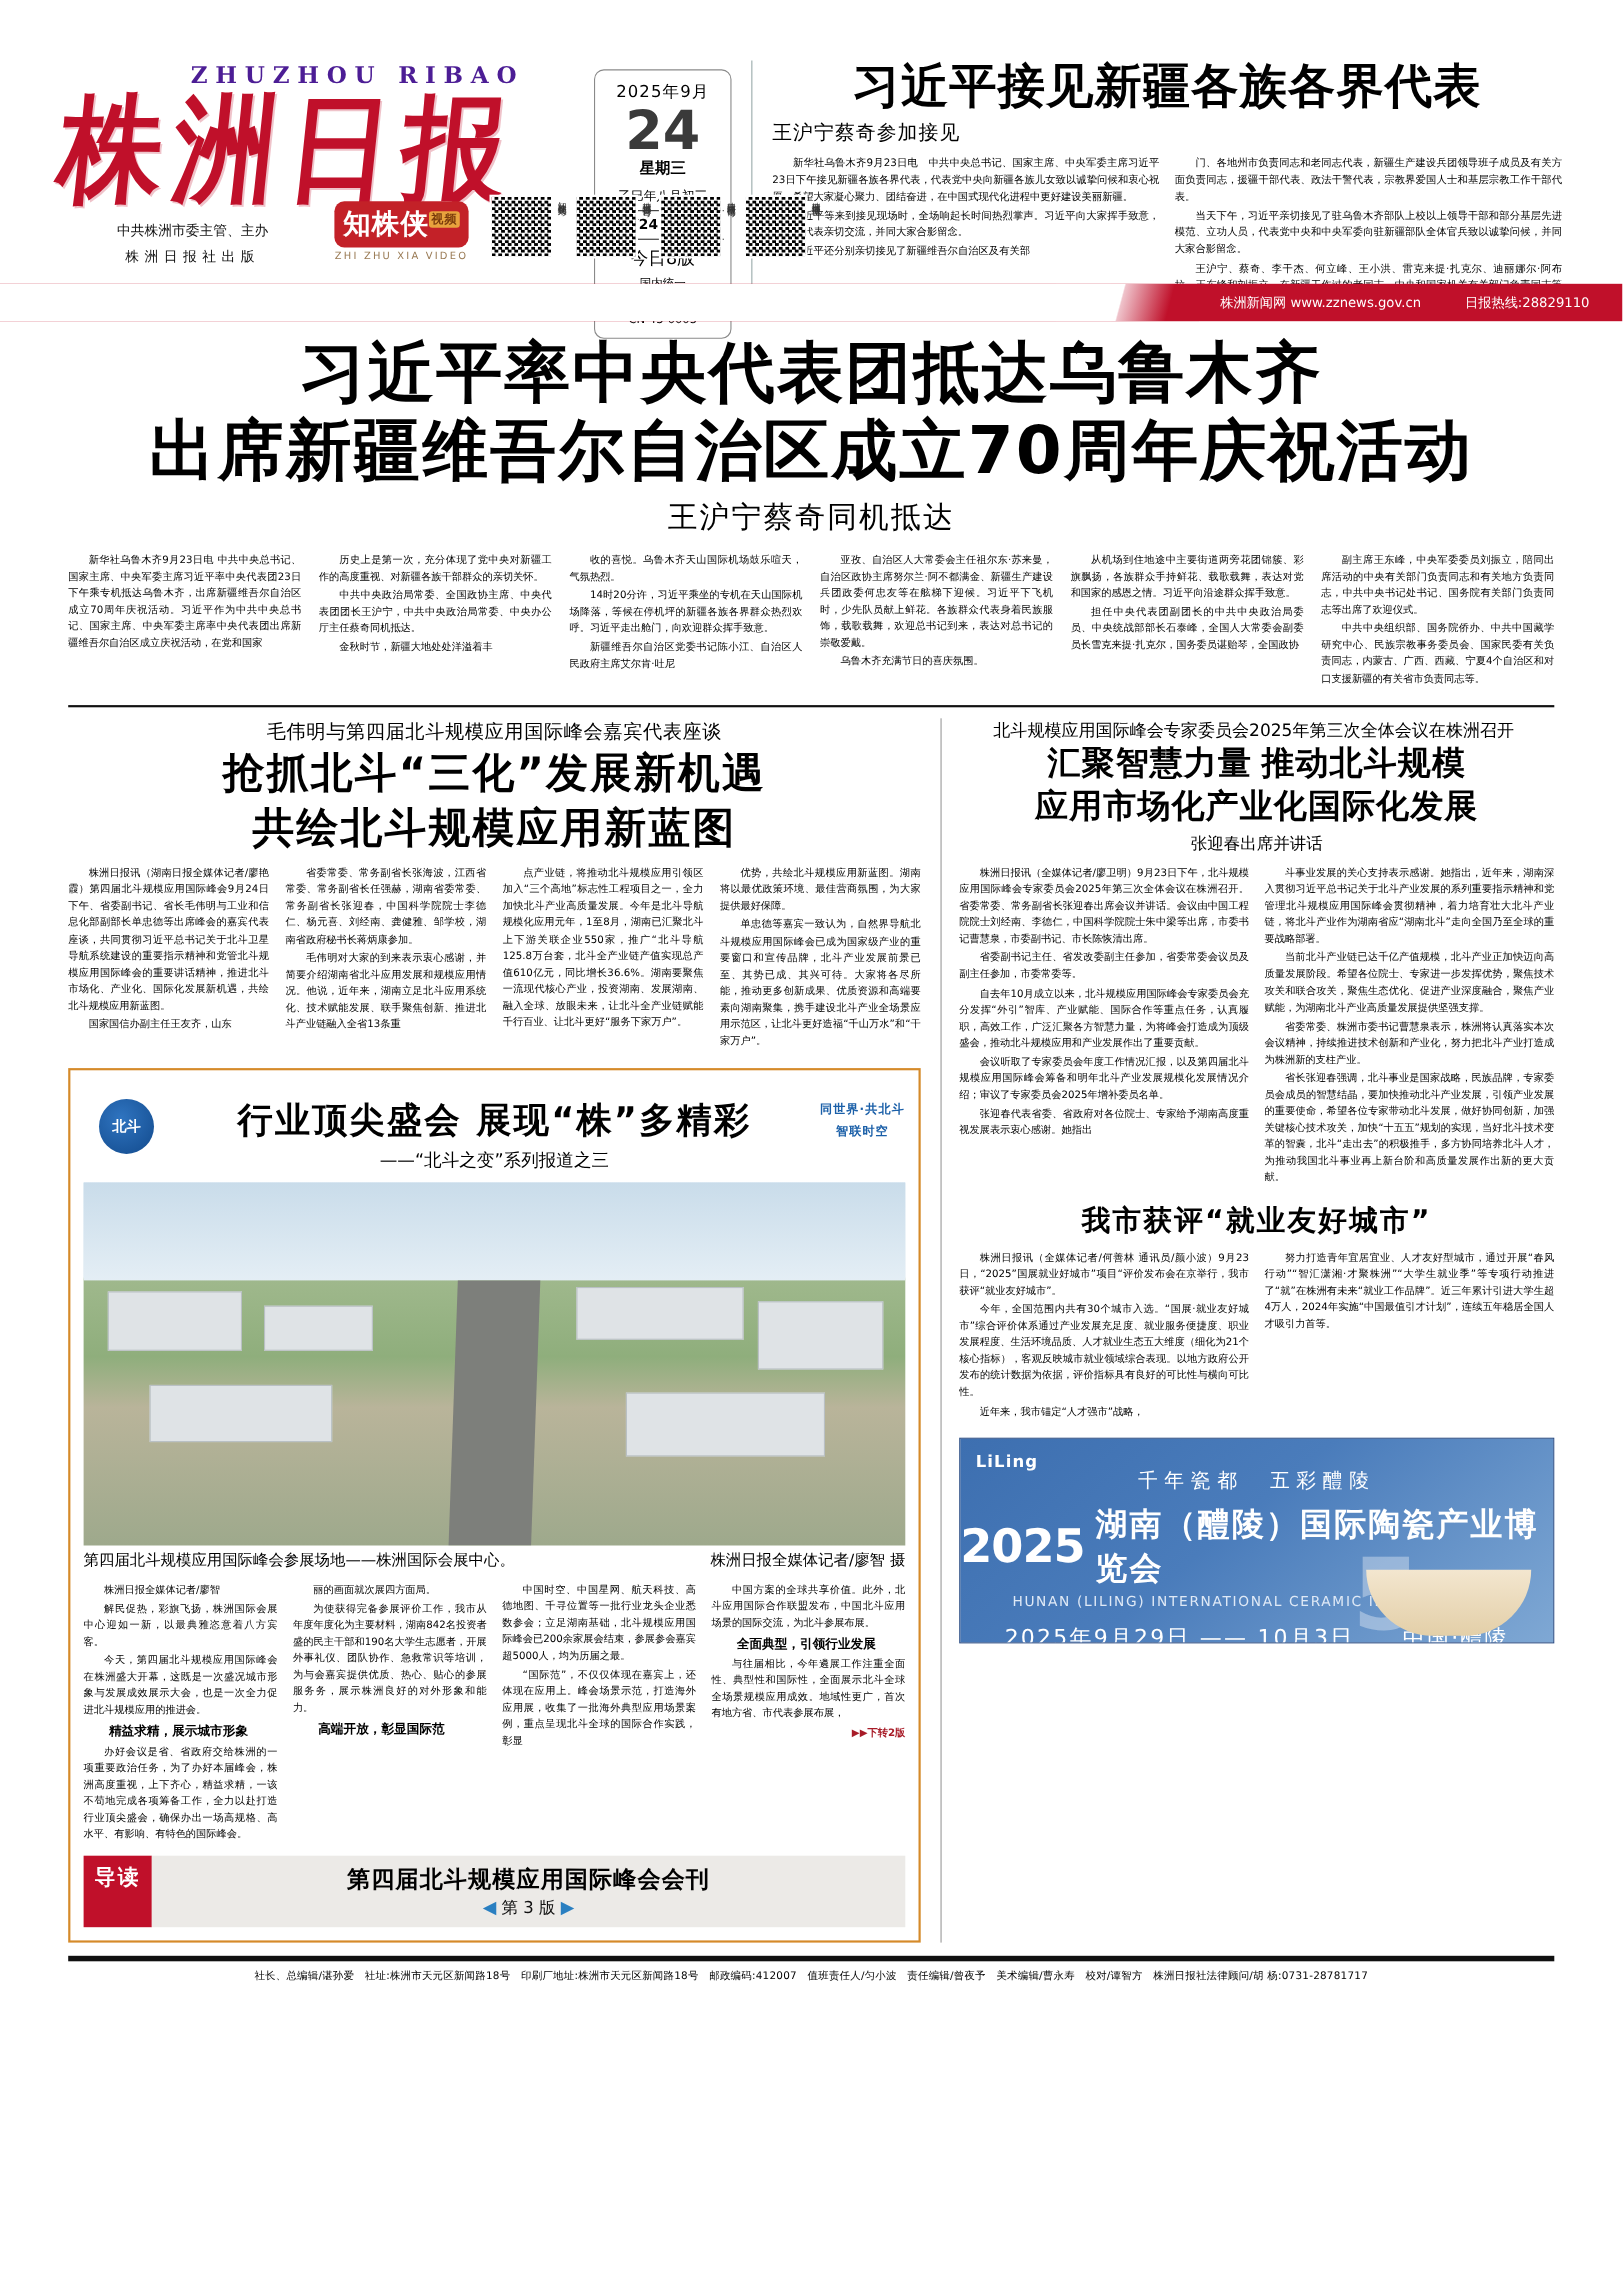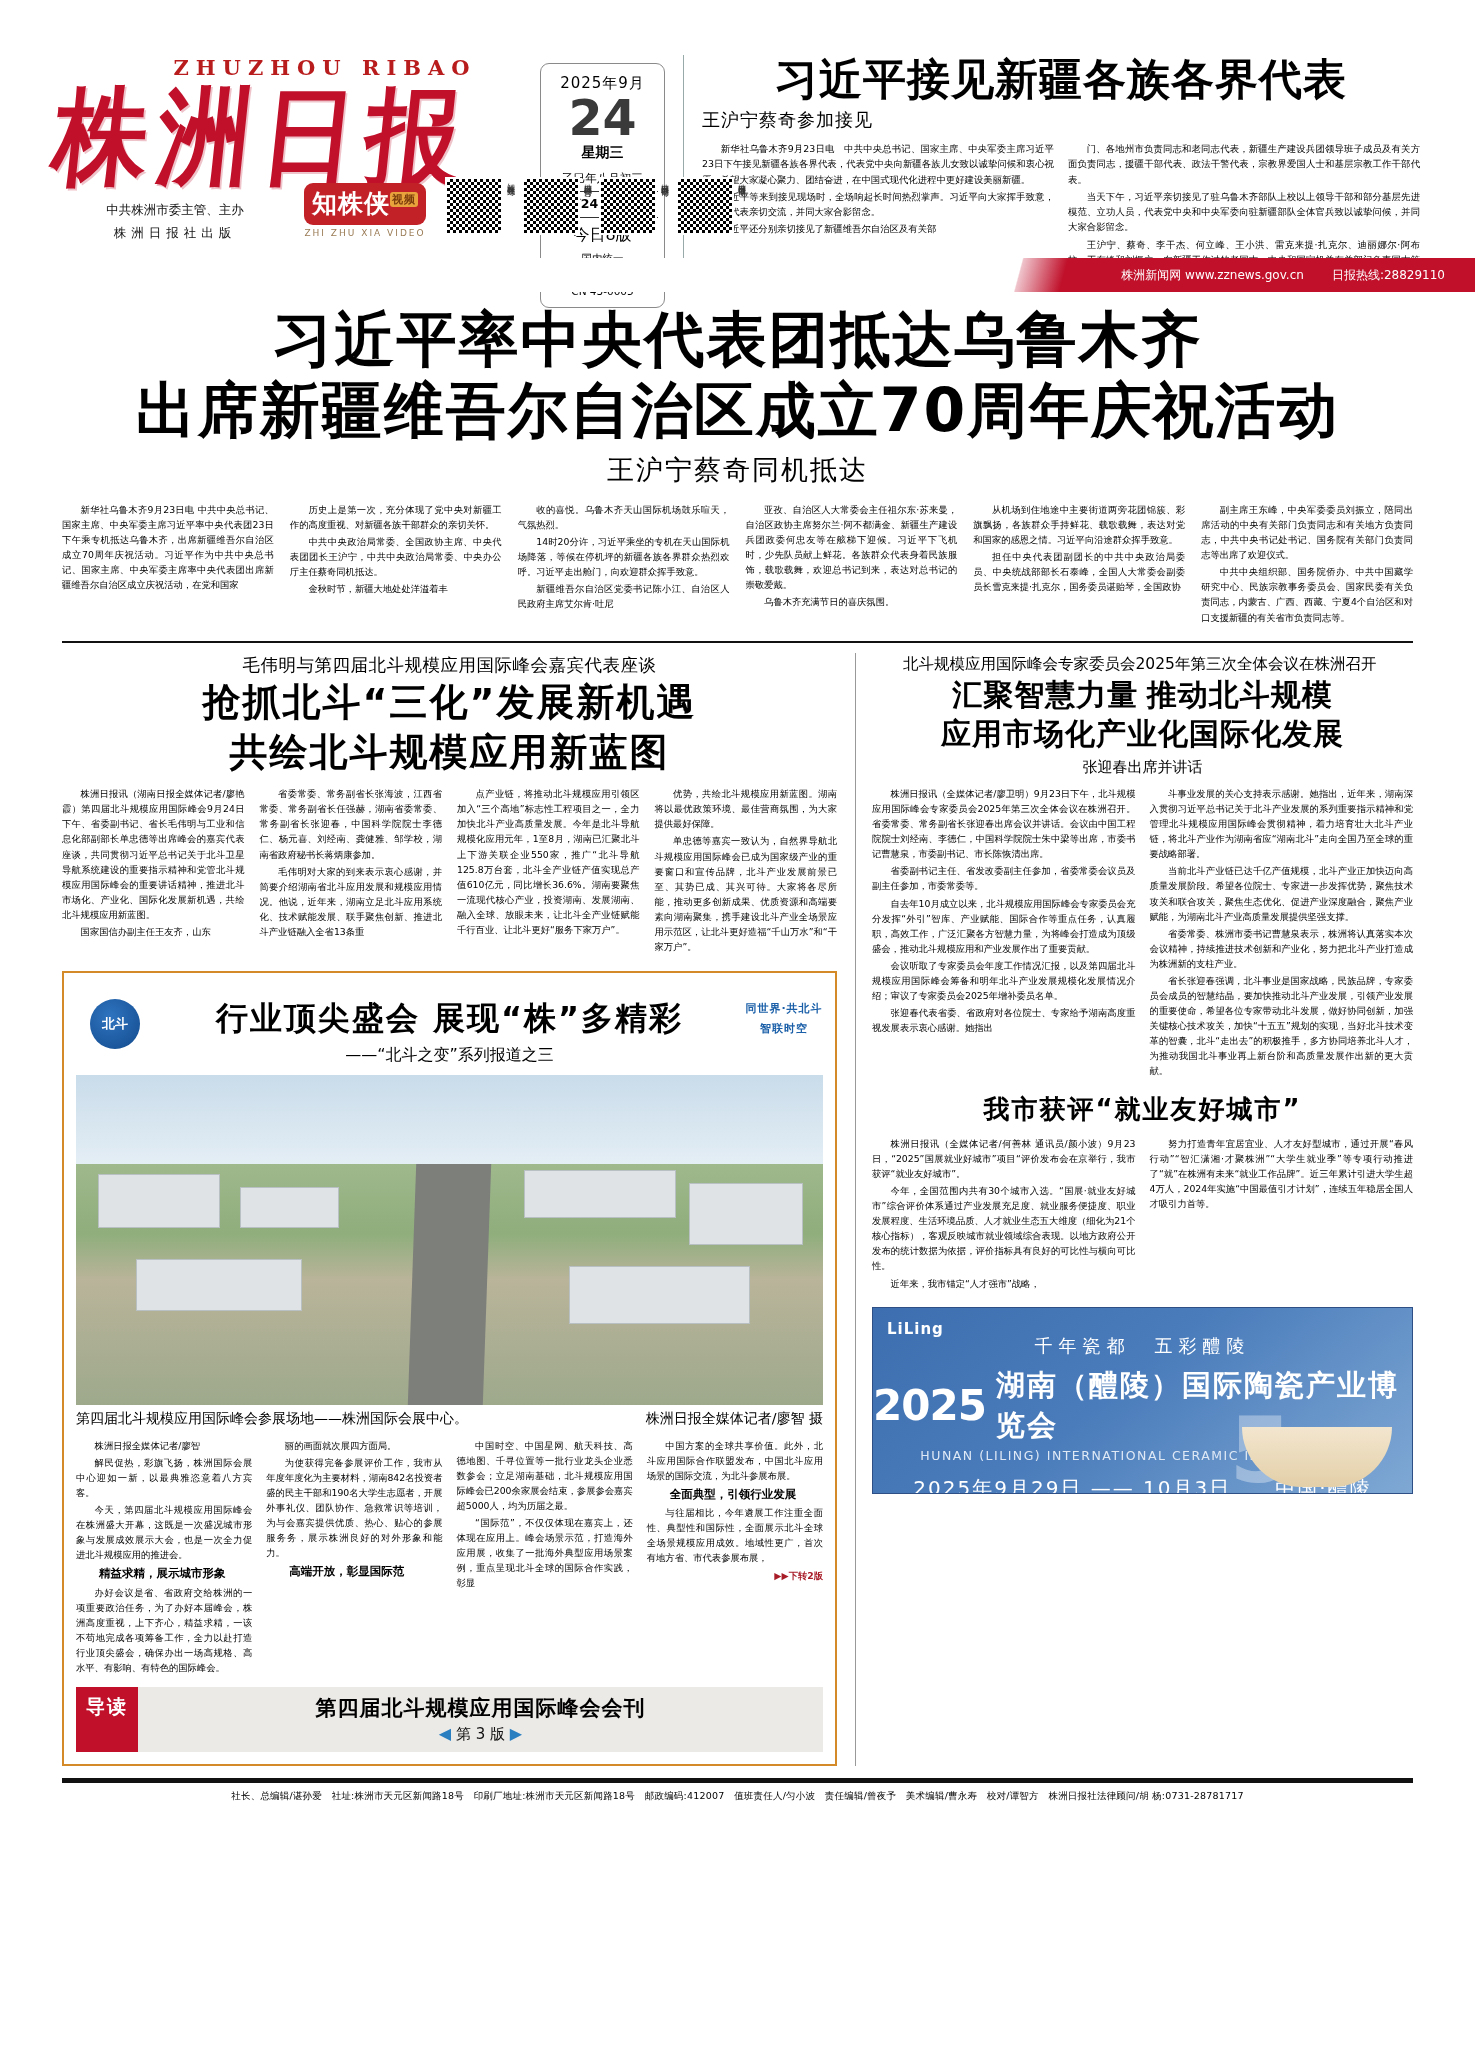--- a/index.html
+++ b/index.html
@@ -2,21 +2,21 @@
 <html><head>
 <meta charset="utf-8">
 <style>
   html,body{margin:0;padding:0;background:#fff;}
   body{width:1475px;height:2064px;font-family:"DejaVu Sans","Liberation Sans",sans-serif;color:#000;}
   .page{position:relative;width:1475px;height:2064px;box-sizing:border-box;padding:0 0;overflow:hidden;}
 
   
   .masthead{display:flex;align-items:flex-start;padding:55px 55px 0 60px;height:250px;box-sizing:border-box;}
   .mast-left{width:470px;flex:0 0 470px;position:relative;}
-  .mast-pinyin{text-align:center;color:#b91c1c;font-family:"DejaVu Serif","Liberation Serif",serif;font-weight:bold;font-size:21px;letter-spacing:7px;margin-left:60px;}
+  .mast-pinyin{text-align:center;color:#4c1d95;font-family:"DejaVu Serif","Liberation Serif",serif;font-weight:bold;font-size:21px;letter-spacing:7px;margin-left:60px;}
   .mast-logo{font-family:"DejaVu Serif","Liberation Serif",serif;color:#c0102a;font-size:94px;font-weight:bold;letter-spacing:10px;line-height:1.08;white-space:nowrap;
     transform:skewX(-6deg) scaleY(1.12);transform-origin:left top;text-shadow:2px 2px 0 rgba(192,16,42,.25);}
   .mast-pub{margin-top:16px;font-size:12.5px;line-height:1.9;color:#111;text-align:center;width:230px;}
   .mast-pub div:last-child{letter-spacing:5px;}
 
   .zzx{position:absolute;left:240px;top:128px;width:130px;text-align:center;}
   .zzx-badge{display:inline-block;background:#c32128;color:#fff;font-weight:bold;font-size:25px;padding:4px 8px 5px;border-radius:9px;letter-spacing:1px;font-family:"DejaVu Sans",sans-serif;}
   .zzx-badge sup{font-size:11px;background:#e8a33d;color:#7b3c0c;padding:1px 2px;border-radius:3px;vertical-align:super;}
   .zzx-sub{font-size:9px;color:#9a7b55;letter-spacing:2px;margin-top:3px;}
   .qrs{position:absolute;left:385px;top:122px;display:flex;gap:7px;}
@@ -40,21 +40,21 @@
   .tl-h1{font-size:43px;font-weight:bold;letter-spacing:1px;text-align:center;line-height:1.12;font-family:"DejaVu Sans",sans-serif;}
   .tl-h2{font-size:18px;text-align:left;margin-top:5px;letter-spacing:1px;}
   .tl-cols{display:flex;gap:14px;margin-top:9px;}
   .tl-col{flex:1;font-size:9.4px;line-height:1.62;text-align:justify;}
   .tl-col p{margin:0 0 2px;text-indent:2em;}
 
   
   .redbar{position:relative;height:34px;background:#c0102a;margin:8px 0 0;display:flex;align-items:center;justify-content:flex-end;padding-right:30px;overflow:hidden;}
   .redbar:before{content:"";position:absolute;left:0;top:0;bottom:0;width:1010px;background:#fff;}
   .redbar:after{content:"";position:absolute;left:960px;top:0;bottom:0;width:130px;background:linear-gradient(105deg,#fff 45%,#efc3cb 46%,#c0102a 78%);}
-  .rb-txt{position:relative;z-index:3;color:#fff;font-size:12px;display:flex;gap:28px;align-items:center;}
+  .rb-txt{position:relative;z-index:3;color:#fff;font-size:12px;display:flex;gap:40px;align-items:center;}
 
   
   .mainhead{text-align:center;padding:12px 0 2px;}
   .mh-l1,.mh-l2{font-size:60px;font-weight:bold;line-height:1.18;letter-spacing:2px;font-family:"DejaVu Sans",sans-serif;}
   .mh-sub{font-size:27px;margin-top:6px;letter-spacing:2px;}
 
   
   .leadcols{display:flex;gap:16px;padding:12px 62px 0;}
   .leadcols .c{flex:1;font-size:9.3px;line-height:1.63;text-align:justify;}
   .leadcols p{margin:0 0 2px;text-indent:2em;}

